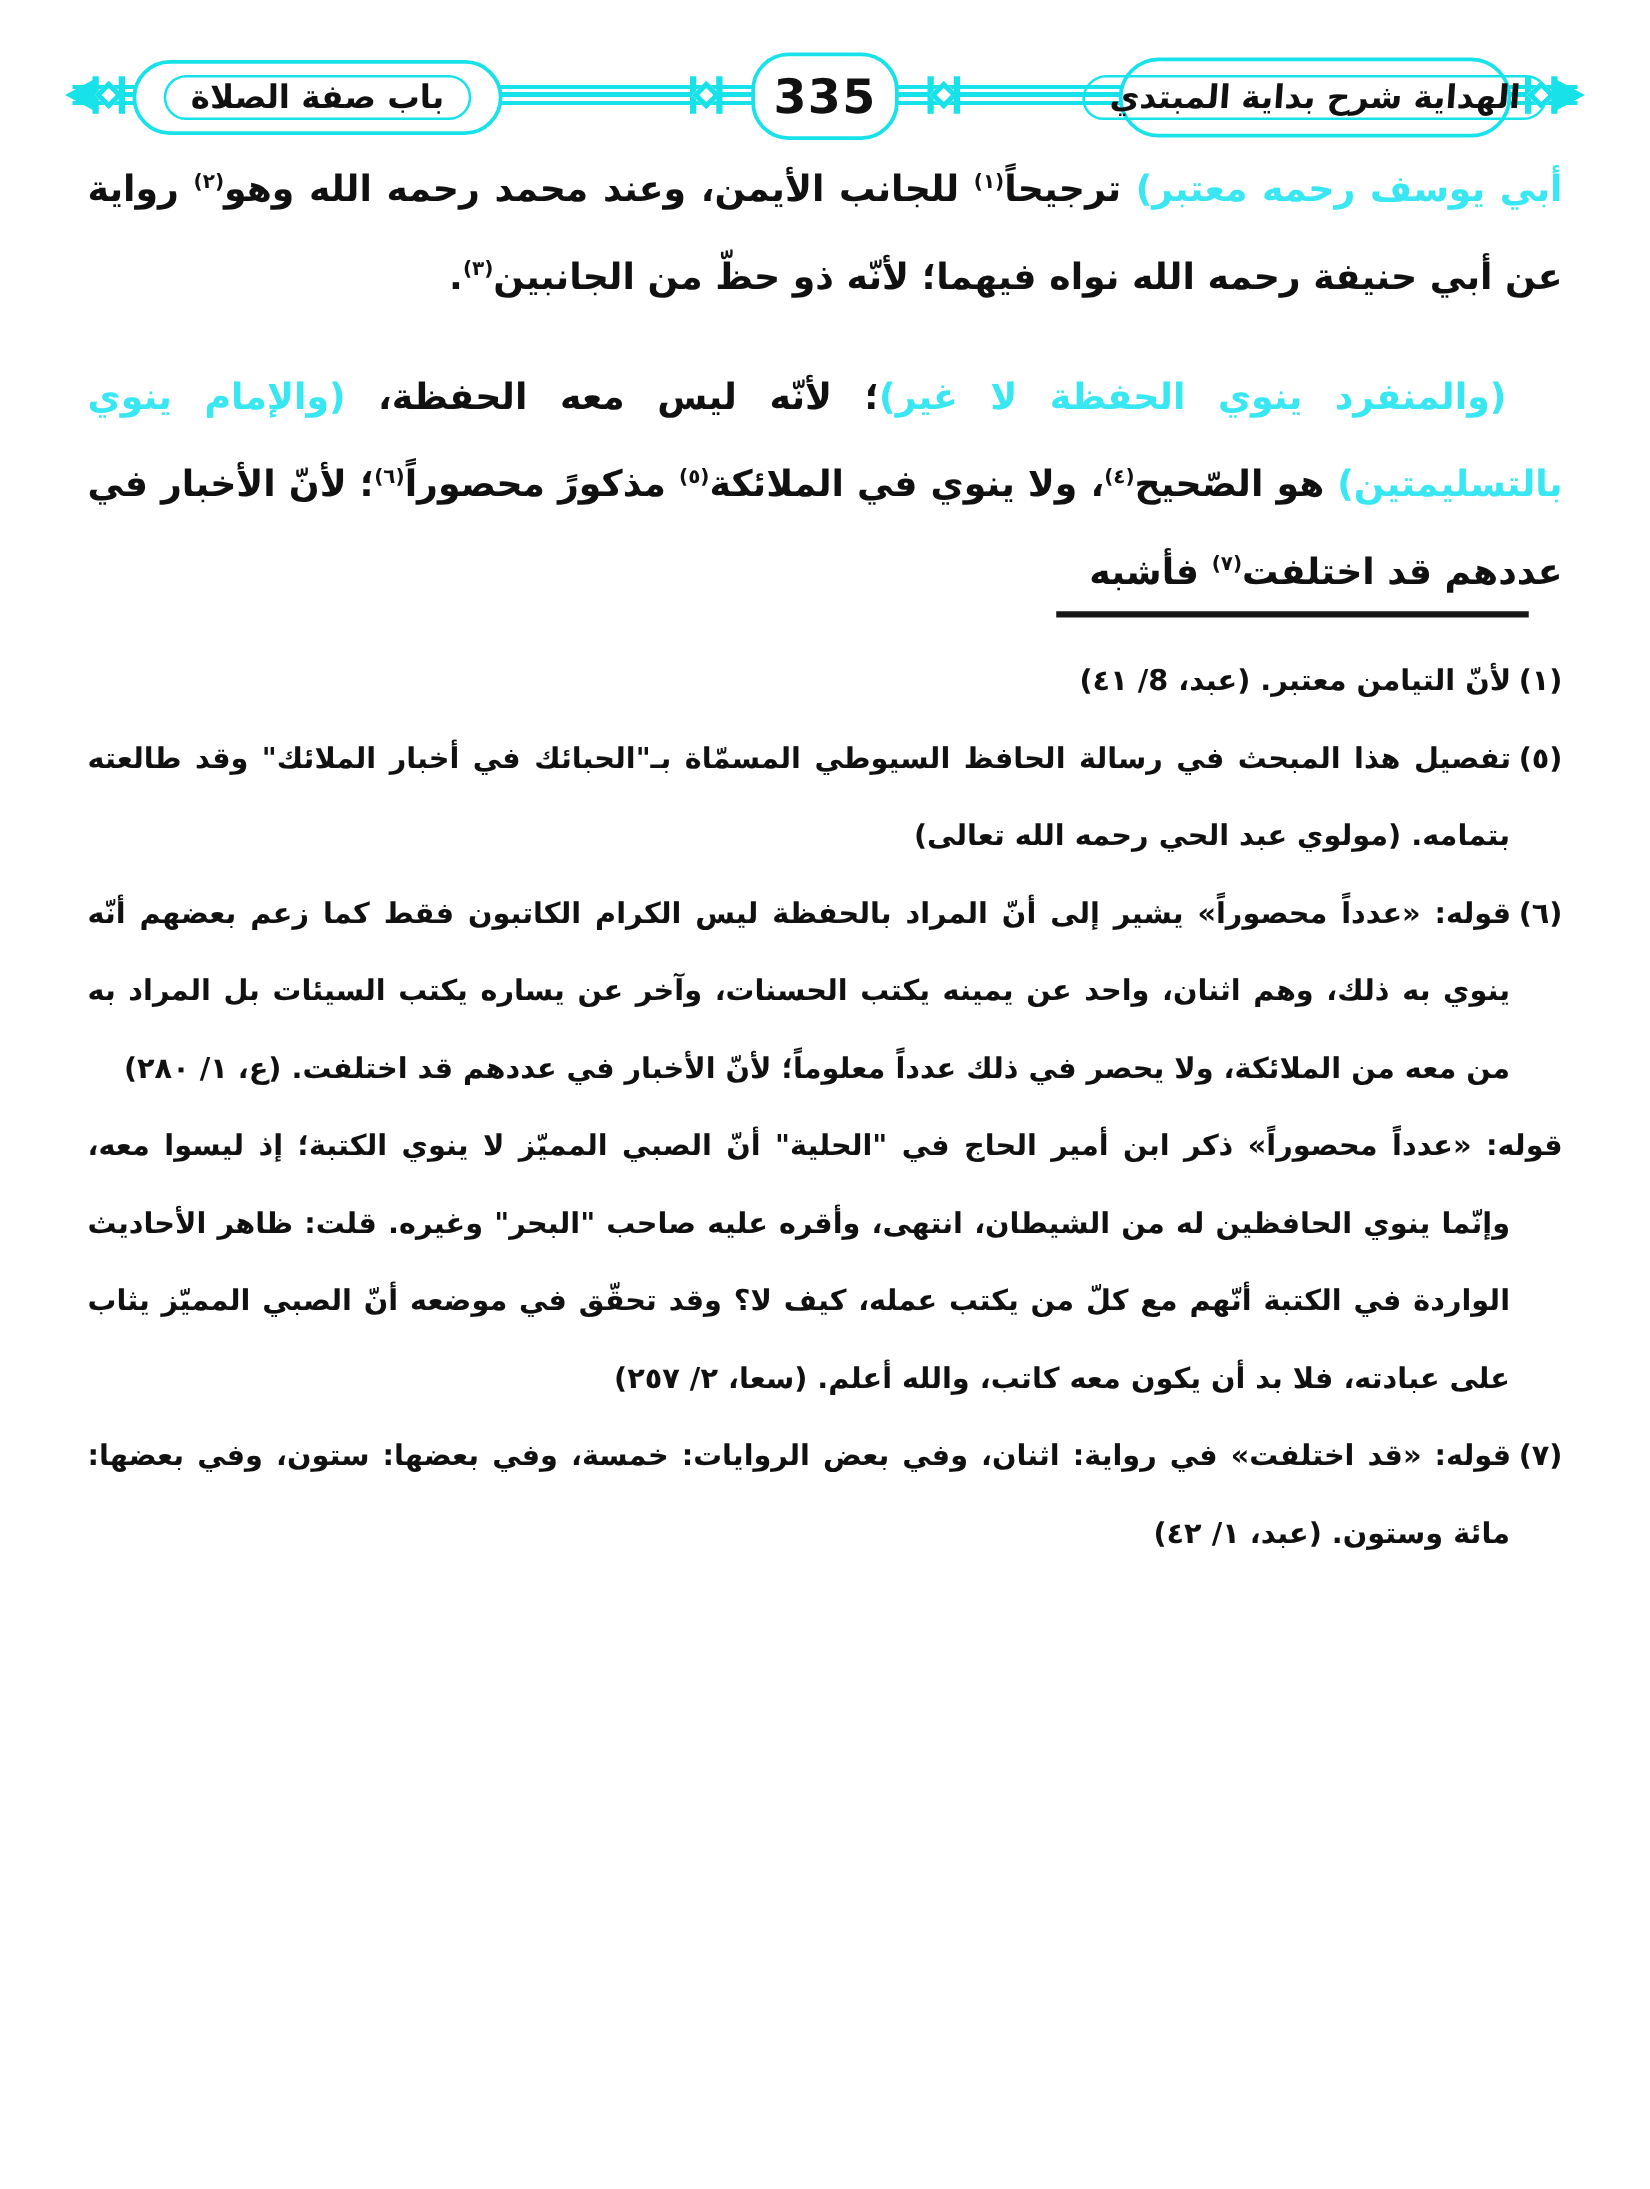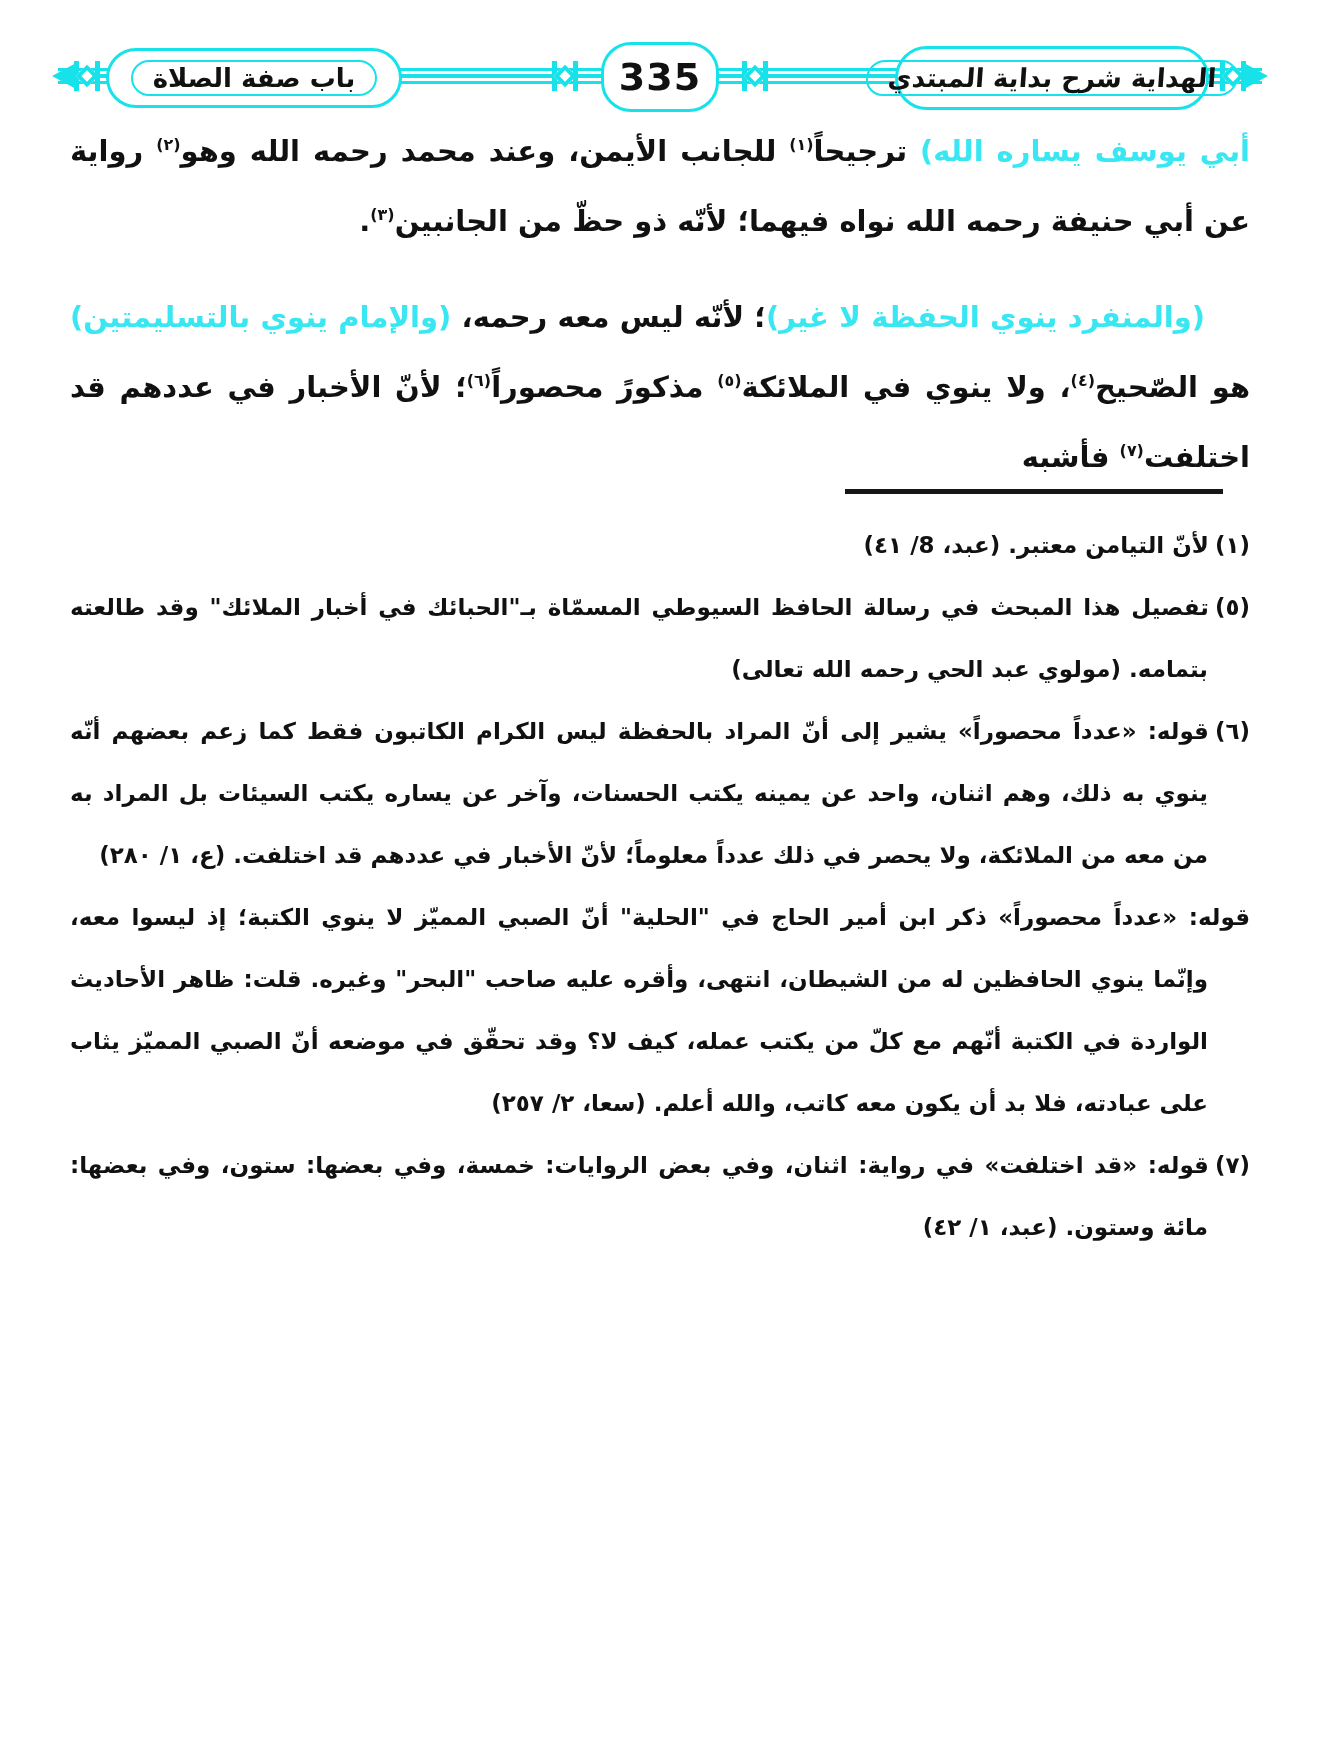--- a/index.html
+++ b/index.html
@@ -124,23 +124,23 @@
 
     <span class="orn" style="top:59px;left:1216px;">
         <span class="bar b1"></span>
         <span class="dia"></span>
         <span class="bar b2"></span>
       </span>
     <span class="finial right" style="top:62px;left:1242px;"></span>
   </header>
 
   <main class="main-text">
-    <p class="para"><span class="hl">أبي يوسف يساره الله) </span><span>ترجيحاً</span><sup>(١)</sup><span> للجانب الأيمن، وعند محمد رحمه الله وهو</span><sup>(٢)</sup><span> رواية عن أبي حنيفة رحمه الله نواه فيهما؛ لأنّه ذو حظّ من الجانبين</span><sup>(٣)</sup><span>.</span></p>
+    <p class="para"><span class="hl">أبي يوسف رحمه معتبر) </span><span>ترجيحاً</span><sup>(١)</sup><span> للجانب الأيمن، وعند محمد رحمه الله وهو</span><sup>(٢)</sup><span> رواية عن أبي حنيفة رحمه الله نواه فيهما؛ لأنّه ذو حظّ من الجانبين</span><sup>(٣)</sup><span>.</span></p>
 
-    <p class="para second"><span class="hl">(والمنفرد ينوي الحفظة لا غير)</span><span>؛ لأنّه ليس معه رحمه، </span><span class="hl">(والإمام ينوي بالتسليمتين)</span><span> هو الصّحيح</span><sup>(٤)</sup><span>، ولا ينوي في الملائكة</span><sup>(٥)</sup><span> مذكورً محصوراً</span><sup>(٦)</sup><span>؛ لأنّ الأخبار في عددهم قد اختلفت</span><sup>(٧)</sup><span> فأشبه</span></p>
+    <p class="para second"><span class="hl">(والمنفرد ينوي الحفظة لا غير)</span><span>؛ لأنّه ليس معه الحفظة، </span><span class="hl">(والإمام ينوي بالتسليمتين)</span><span> هو الصّحيح</span><sup>(٤)</sup><span>، ولا ينوي في الملائكة</span><sup>(٥)</sup><span> مذكورً محصوراً</span><sup>(٦)</sup><span>؛ لأنّ الأخبار في عددهم قد اختلفت</span><sup>(٧)</sup><span> فأشبه</span></p>
   </main>
 
   <div class="footnote-divider"></div>
 
   <section class="footnotes">
     <p><span class="fn-marker">(١)</span><span>لأنّ التيامن معتبر. (عبد، 8/ ٤١)</span></p>
     <p><span class="fn-marker">(٥)</span><span>تفصيل هذا المبحث في رسالة الحافظ السيوطي المسمّاة بـ"الحبائك في أخبار الملائك" وقد طالعته بتمامه. (مولوي عبد الحي رحمه الله تعالى)</span></p>
     <p><span class="fn-marker">(٦)</span><span>قوله: «عدداً محصوراً» يشير إلى أنّ المراد بالحفظة ليس الكرام الكاتبون فقط كما زعم بعضهم أنّه ينوي به ذلك، وهم اثنان، واحد عن يمينه يكتب الحسنات، وآخر عن يساره يكتب السيئات بل المراد به من معه من الملائكة، ولا يحصر في ذلك عدداً معلوماً؛ لأنّ الأخبار في عددهم قد اختلفت. (ع، ١/ ٢٨٠)</span></p>
     <p><span>قوله: «عدداً محصوراً» ذكر ابن أمير الحاج في "الحلية" أنّ الصبي المميّز لا ينوي الكتبة؛ إذ ليسوا معه، وإنّما ينوي الحافظين له من الشيطان، انتهى، وأقره عليه صاحب "البحر" وغيره. قلت: ظاهر الأحاديث الواردة في الكتبة أنّهم مع كلّ من يكتب عمله، كيف لا؟ وقد تحقّق في موضعه أنّ الصبي المميّز يثاب على عبادته، فلا بد أن يكون معه كاتب، والله أعلم. (سعا، ٢/ ٢٥٧)</span></p>
     <p><span class="fn-marker">(٧)</span><span>قوله: «قد اختلفت» في رواية: اثنان، وفي بعض الروايات: خمسة، وفي بعضها: ستون، وفي بعضها: مائة وستون. (عبد، ١/ ٤٢)</span></p>

